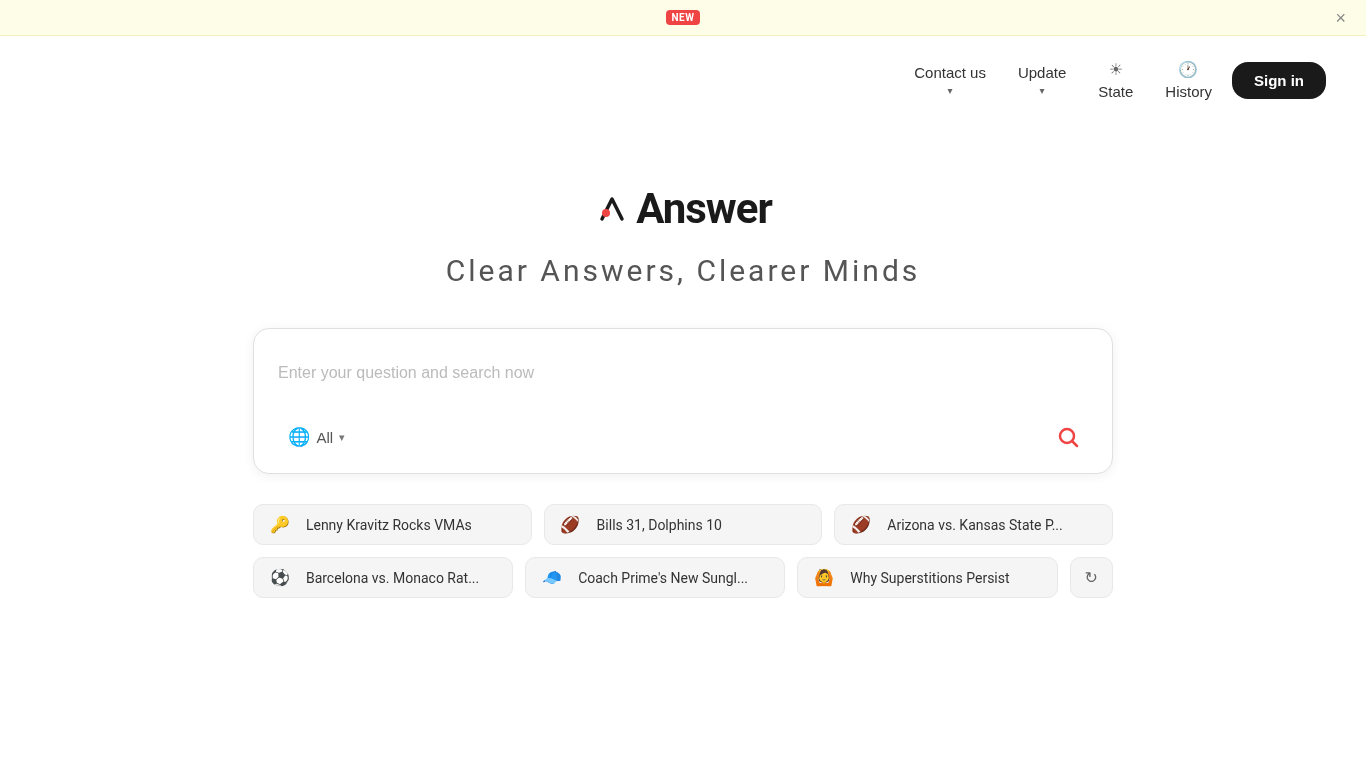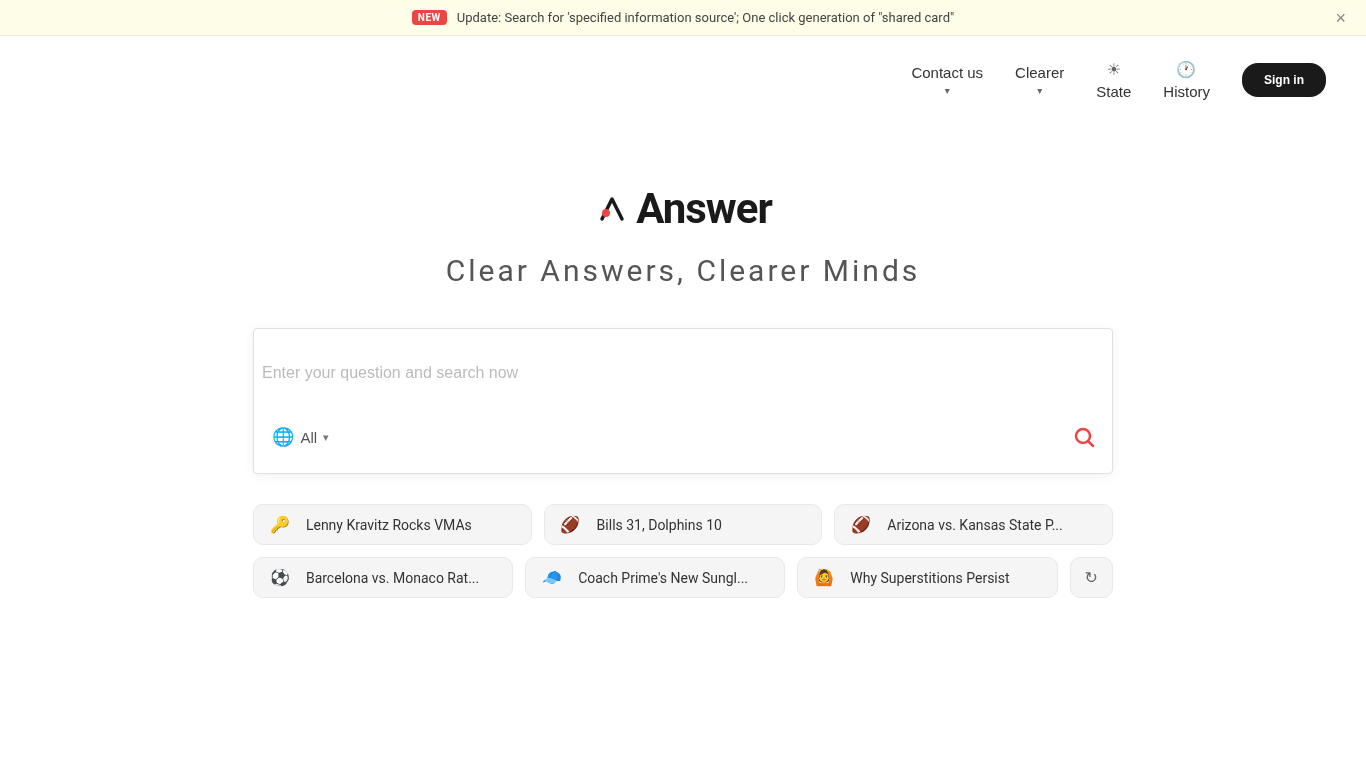--- a/index.html
+++ b/index.html
@@ -90,24 +90,24 @@
       font-size: 16px;
       color: #666;
     }
 
     .sign-in-btn {
       background: #1a1a1a;
       color: white;
       border: none;
       padding: 10px 22px;
       border-radius: 16px;
-      font-size: 12px;
+      font-size: 15px;
       font-weight: 600;
       cursor: pointer;
-      margin-left: 12px;
+      margin-left: 0;
     }
 
     
     .main {
       display: flex;
       flex-direction: column;
       align-items: center;
       padding-top: 60px;
     }
 
@@ -137,22 +137,22 @@
       letter-spacing: 3px;
       margin-bottom: 40px;
       font-weight: 400;
     }
 
     
     .search-container {
       width: 860px;
       background: white;
       border: 1.5px solid #e0e0e0;
-      border-radius: 4px;
-      padding: 20px 8px 16px;
+      border-radius: 16px;
+      padding: 20px 24px 16px;
       box-shadow: 0 2px 12px rgba(0,0,0,0.06);
       margin-bottom: 30px;
     }
 
     .search-input {
       width: 100%;
       border: none;
       outline: none;
       font-size: 16px;
       color: #999;
@@ -261,32 +261,31 @@
       align-items: center;
       justify-content: center;
       flex-shrink: 0;
     }
   </style>
 </head>
 <body>
 
 <div class="banner">
   <span class="banner-new-badge">NEW</span>
-  <span class="banner-text">Update: Search for 'specified information source'; One click generation of "shared card"</span>
   <button class="banner-close">×</button>
 </div>
 
 <nav class="navbar">
   <button class="nav-item">
     <span>Contact us</span>
     <span class="chevron">▾</span>
   </button>
 
   <button class="nav-item">
-    <span>Clearer</span>
+    <span>Update</span>
     <span class="chevron">▾</span>
   </button>
 
   <button class="nav-item">
     <span class="nav-icon">☀</span>
     <span>State</span>
   </button>
 
   <button class="nav-item">
     <span class="nav-icon">🕐</span>

